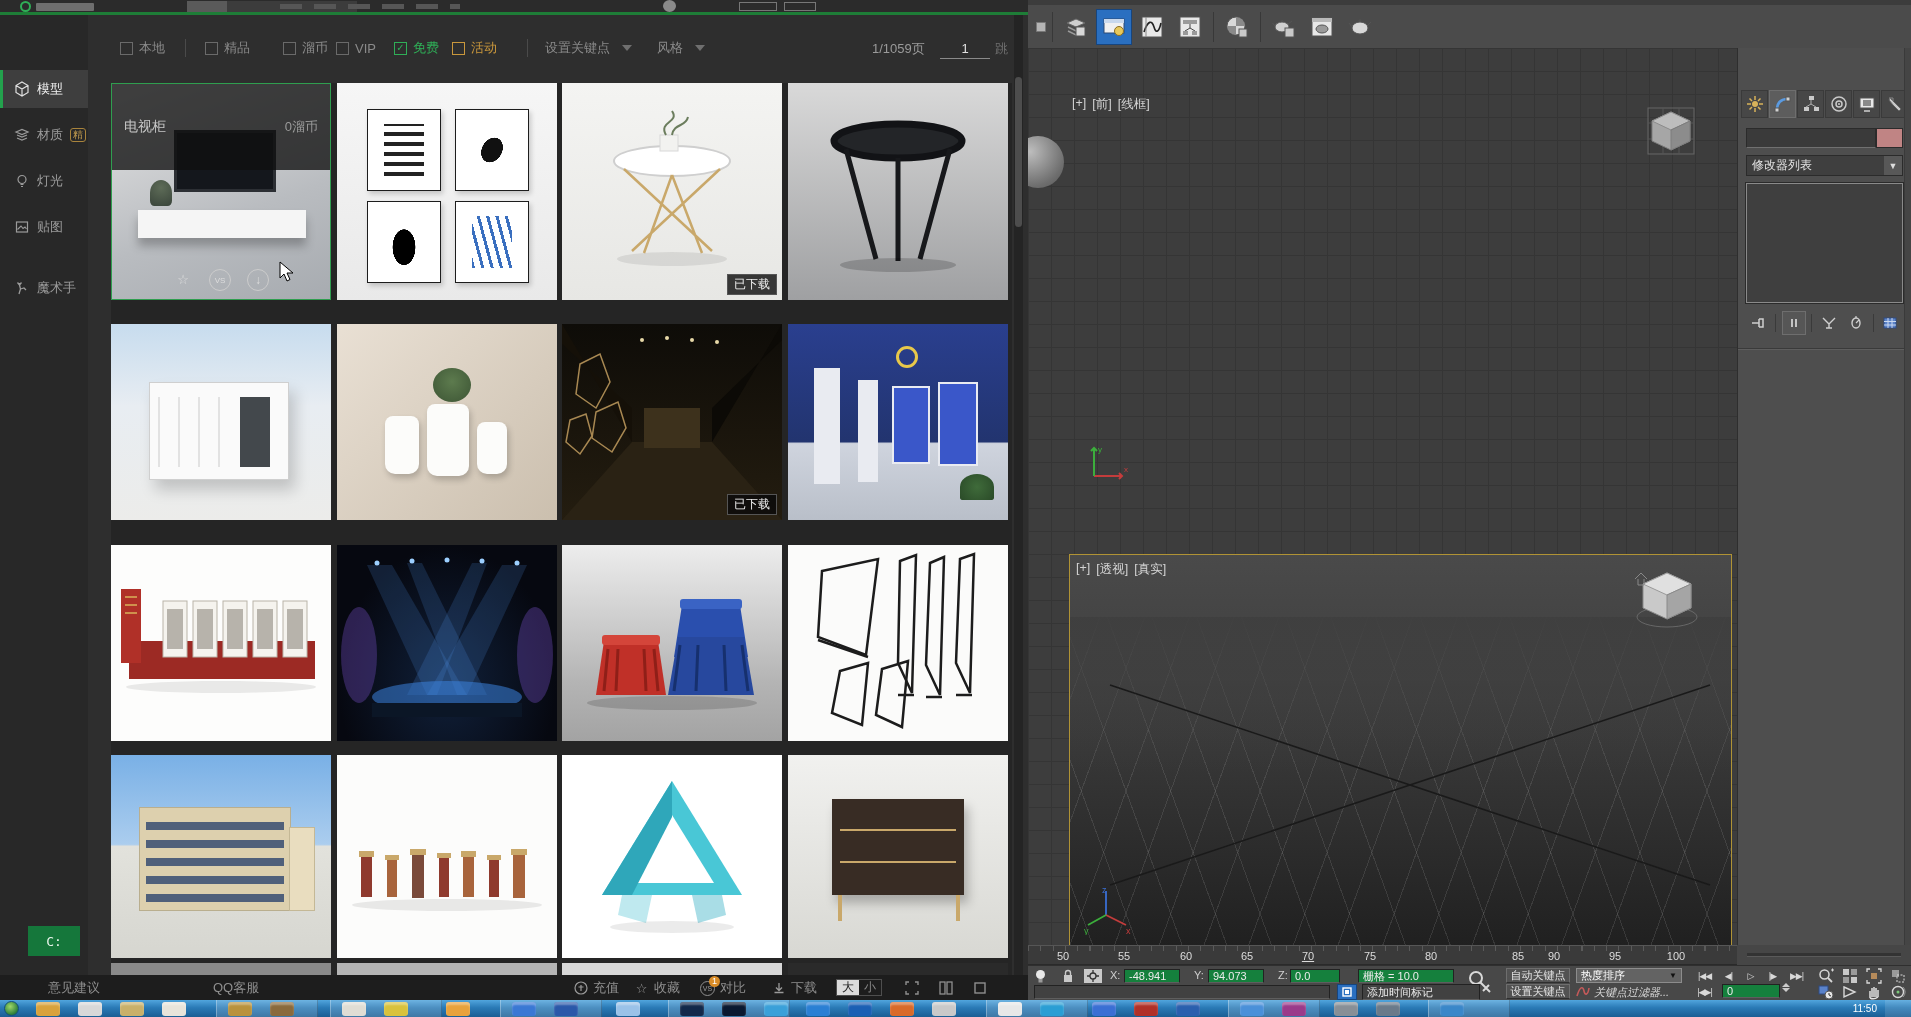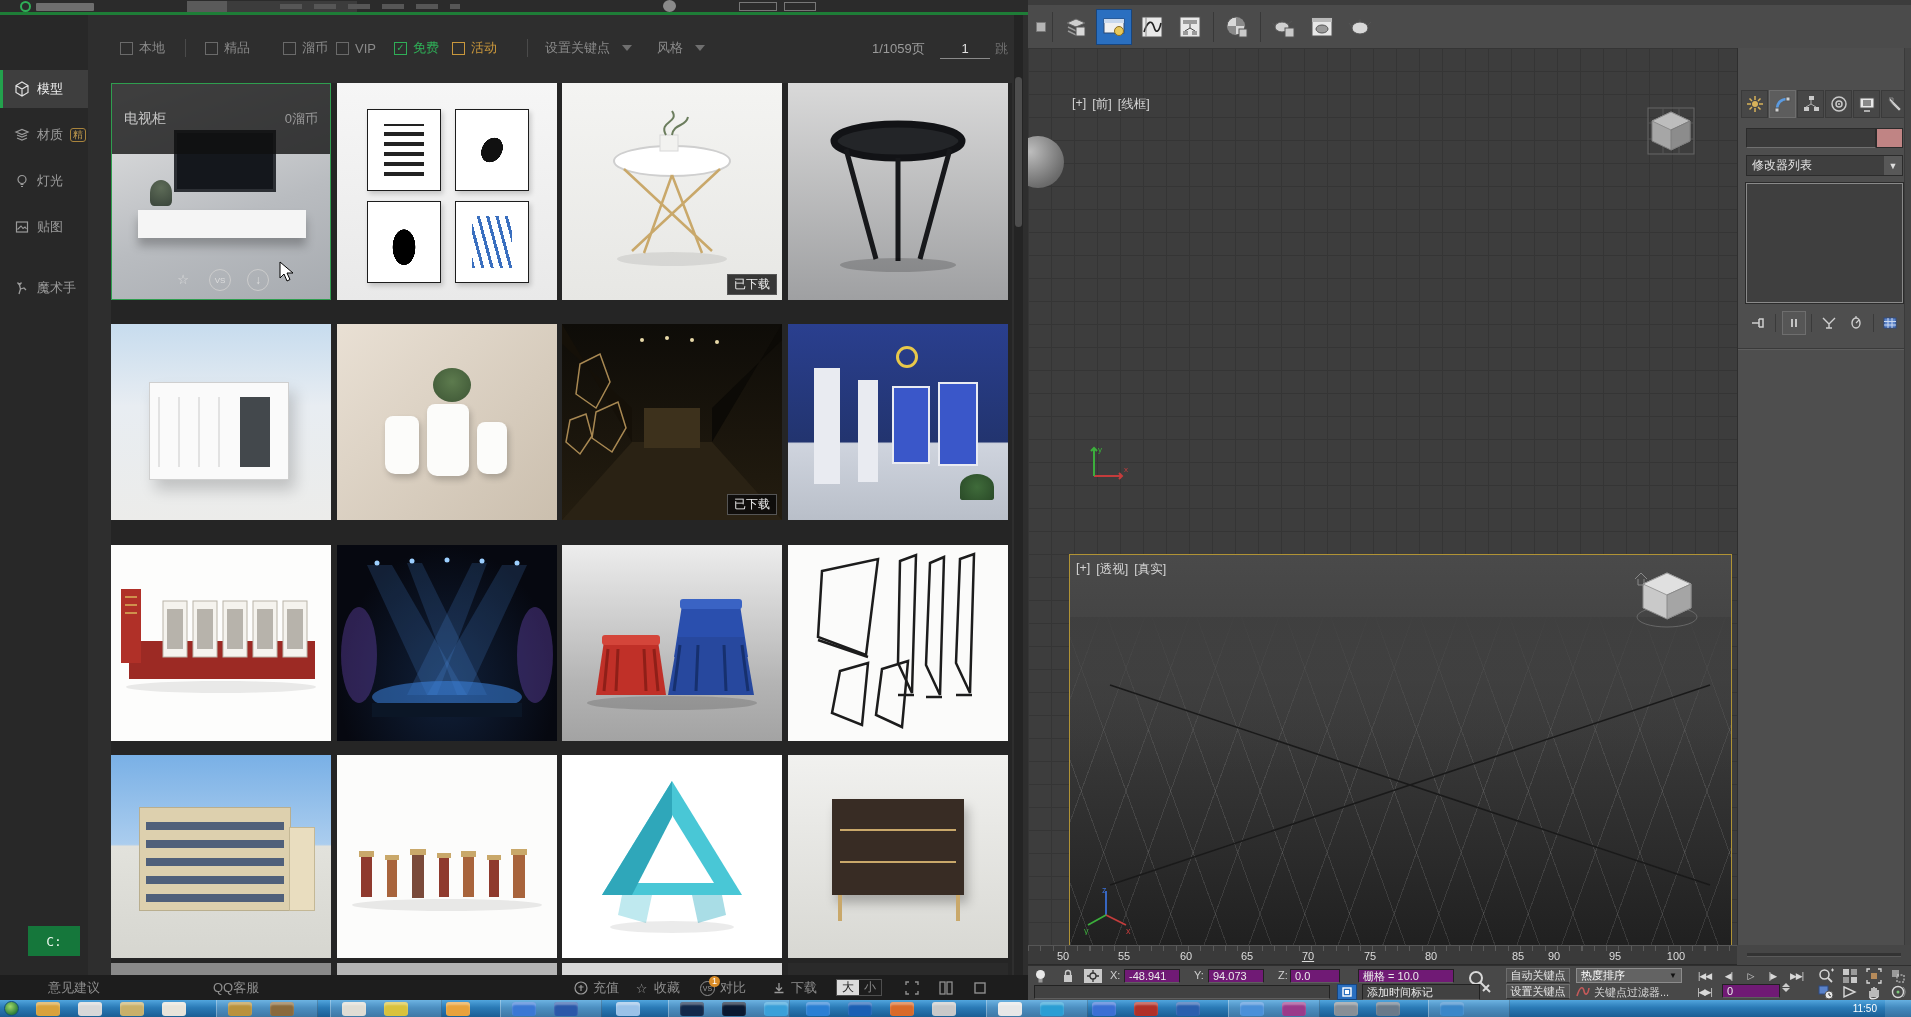--- a/index.html
+++ b/index.html
@@ -33,21 +33,21 @@
   .f-act .cb{border-color:#c9973c;}
   .f-div{position:absolute;top:39px;width:1px;height:18px;background:#4a4a4a;}
   .sort-arrow{display:inline-block;width:0;height:0;border-left:5px solid transparent;border-right:5px solid transparent;border-top:6px solid #6f6f6f;margin-left:6px;}
   .pag-total{position:absolute;left:872px;top:40px;color:#9a9a9a;font-size:13px;}
   .pag-input{position:absolute;left:940px;top:38px;width:46px;height:18px;background:transparent;border:none;border-bottom:1px solid #8a8a8a;color:#e0e0e0;text-align:center;font-size:13px;outline:none;}
   .pag-jump{position:absolute;left:995px;top:40px;color:#6f6f6f;font-size:13px;}
   
   .grid{position:absolute;left:111px;top:83px;width:901px;height:892px;background:#252525;}
   .tile{position:absolute;width:220px;background:#3a3a3a;overflow:hidden;box-sizing:border-box;cursor:pointer;}
   .thumb{position:absolute;inset:0;}
-  .tile-head{position:absolute;left:0;top:0;right:0;height:52px;background:rgba(16,16,16,.78);display:flex;align-items:center;justify-content:space-between;padding:9px 12px;color:#c7c7c7;font-size:14px;}
+  .tile-head{position:absolute;left:0;top:0;right:0;height:52px;background:rgba(16,16,16,.78);display:flex;align-items:center;justify-content:space-between;padding:17px 12px;color:#c7c7c7;font-size:14px;}
   .tile-head .price{color:#9a9a9a;font-size:13px;}
   .tile-actions{position:absolute;left:0;right:0;bottom:8px;display:flex;justify-content:center;gap:16px;}
   .act{width:20px;height:20px;border-radius:50%;color:#ddd;display:flex;align-items:center;justify-content:center;font-size:13px;}
   .act.circ{border:1px solid #ccc;font-size:8px;}
   .dl-badge{position:absolute;right:5px;bottom:5px;background:rgba(10,10,10,.8);border:1px solid #555;color:#f0f0f0;font-size:12px;padding:1px 6px;}
   .sliver{position:absolute;height:12px;width:220px;top:880px;}
   
   .t1 .thumb{background:linear-gradient(160deg,#e6e6e6,#b9bcc0 60%,#a7abb0);}
   .t1-tv{position:absolute;left:62px;top:46px;width:96px;height:56px;background:#14171c;border:3px solid #2c2f34;}
   .t1-cab{position:absolute;left:26px;top:126px;width:168px;height:28px;background:#f5f5f5;box-shadow:0 8px 10px rgba(0,0,0,.25);}
@@ -133,21 +133,21 @@
   .cmd-div{position:absolute;left:0;right:0;top:300px;height:0;border-top:1px solid #3a3a3a;border-bottom:1px solid #5e5e5e;}
   .cmd-scroll{position:absolute;right:0;top:0;bottom:0;width:6px;background:#454545;border-left:1px solid #3a3a3a;}
   
   .timeline{position:absolute;left:0;top:945px;width:709px;height:20px;background:#3a3a3a;border-top:1px solid #565656;border-bottom:1px solid #2a2a2a;box-sizing:border-box;}
   .timeline:before{content:"";position:absolute;left:0;top:0;width:100%;height:5px;background:repeating-linear-gradient(90deg,#5a5a5a 0 1px,transparent 1px 12.3px);}
   .tick{position:absolute;top:4px;transform:translateX(-50%);color:#dcdcdc;font-size:11px;}
   .tl-right{position:absolute;left:709px;top:945px;width:174px;height:20px;background:#464646;}
   .tl-right i{position:absolute;left:10px;right:10px;top:8px;height:3px;background:#333;border-bottom:1px solid #5a5a5a;display:block;}
   .statusbar{position:absolute;left:0;top:965px;width:883px;height:35px;background:#484848;border-top:1px solid #2f2f2f;color:#cfcfcf;font-size:11px;box-sizing:border-box;}
   .sb{position:absolute;display:flex;align-items:center;}
-  .sb-field{background:#701a75;border:1px solid #222;border-bottom-color:#5e5e5e;height:14px;color:#ececec;font-size:11px;display:flex;align-items:center;padding:0 4px;box-sizing:border-box;}
+  .sb-field{background:#15803d;border:1px solid #222;border-bottom-color:#5e5e5e;height:14px;color:#ececec;font-size:11px;display:flex;align-items:center;padding:0 4px;box-sizing:border-box;}
   .sb-btn{background:#525252;border:1px solid #6e6e6e;border-bottom-color:#2e2e2e;height:15px;color:#e4e4e4;font-size:11px;display:flex;align-items:center;justify-content:center;box-sizing:border-box;cursor:pointer;}
   .sb-dd{background:#636363;border:1px solid #8c8c8c;height:15px;color:#fff;font-size:11px;display:flex;align-items:center;padding:0 4px;box-sizing:border-box;justify-content:space-between;cursor:pointer;}
   .pb{width:21px;height:16px;display:flex;align-items:center;justify-content:center;color:#d8d8d8;font-size:9px;letter-spacing:-1px;cursor:pointer;}
   .sb-ico{display:flex;align-items:center;justify-content:center;cursor:pointer;}
   .sellock{width:18px;height:14px;background:#c9c9c9;display:flex;align-items:center;justify-content:center;}
   .iso{width:20px;height:16px;background:#2a6fc0;border:1px solid #17457e;display:flex;align-items:center;justify-content:center;box-sizing:border-box;}
   .spin{display:flex;flex-direction:column;justify-content:center;gap:1px;}
   .spin b{width:0;height:0;border-left:4px solid transparent;border-right:4px solid transparent;display:block;}
   .spin .up{border-bottom:4px solid #ccc;}
   .spin .dn{border-top:4px solid #ccc;}
@@ -867,21 +867,21 @@
       <span class="sb sb-btn" style="left:478px;top:18px;width:64px;">设置关键点</span>
       <span class="sb sb-dd" style="left:548px;top:2px;width:106px;">
         <span>热度排序</span>
         <span style="font-size:8px;color:#111;">▼</span>
       </span>
       <span class="sb sb-ico" style="left:548px;top:19px;">
           <svg width="14" height="13" viewBox="0 0 14 13">
             <path d="M1 11 C4 1 7 1 8 6 C9 11 12 10 13 3" fill="none" stroke="#c45a5a" stroke-width="1.6"></path>
           </svg>
         </span>
-      <span class="sb" style="left:566px;top:19px;color:#d8d8d8;">关键点过滤器...</span>
+      <span class="sb" style="left:566px;top:19px;color:#d8d8d8;font-style:italic;">关键点过滤器...</span>
 
       <span class="sb pb" style="left:666px;top:2px;">|◀◀</span>
       <span class="sb pb" style="left:690px;top:2px;">◀|</span>
       <span class="sb pb" style="left:712px;top:2px;">▷</span>
       <span class="sb pb" style="left:734px;top:2px;">|▶</span>
       <span class="sb pb" style="left:758px;top:2px;">▶▶|</span>
       <span class="sb pb" style="left:666px;top:18px;">|◀▶|</span>
       <span class="sb sb-field" style="left:694px;top:18px;width:58px;">0</span>
       <span class="sb spin" style="left:754px;top:17px;">
           <b class="up"></b>

